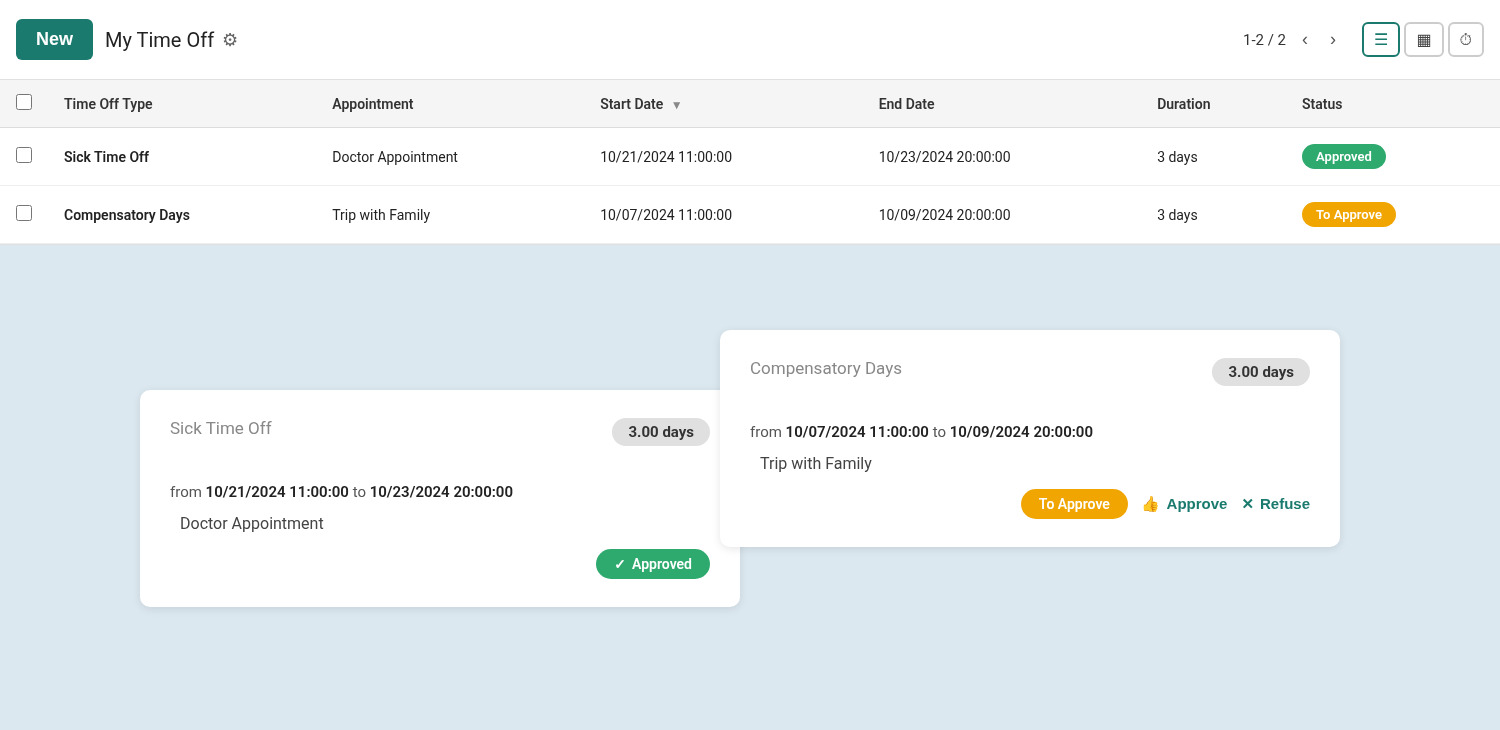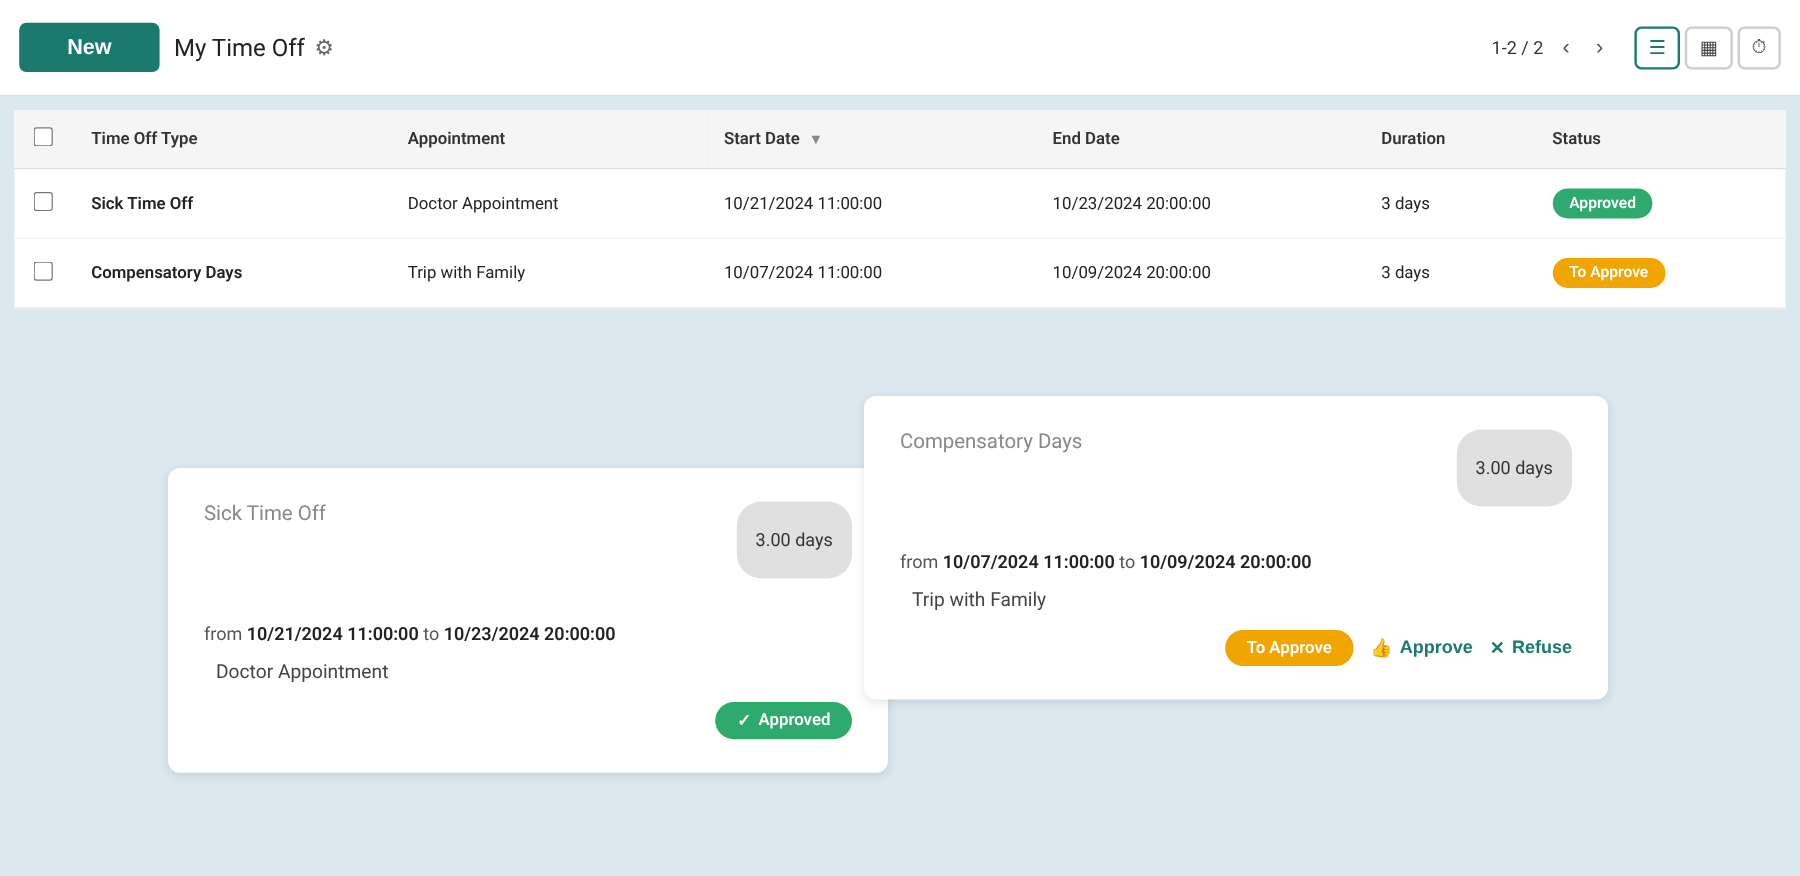--- a/index.html
+++ b/index.html
@@ -20,21 +20,21 @@
       align-items: center;
       padding: 0 16px;
       border-bottom: 1px solid #e0e0e0;
       gap: 12px;
     }
     .new-btn {
       background: #1a7a6e;
       color: #fff;
       border: none;
       border-radius: 6px;
-      padding: 10px 40px;
+      padding: 10px 20px;
       font-size: 18px;
       font-weight: 600;
       cursor: pointer;
     }
     .page-title {
       font-size: 20px;
       font-weight: 400;
       color: #222;
       display: flex;
       align-items: center;
@@ -76,21 +76,21 @@
       color: #444;
     }
     .view-btn.active {
       border-color: #1a7a6e;
       color: #1a7a6e;
     }
 
     
     .table-container {
       background: #fff;
-      margin: 12px;
+      margin: 0;
       border-bottom: 1px solid #e0e0e0;
     }
     table {
       width: 100%;
       border-collapse: collapse;
     }
     thead tr {
       background: #f5f5f5;
       border-bottom: 1px solid #ddd;
     }
@@ -167,23 +167,23 @@
       margin-bottom: 8px;
     }
     .card-type {
       font-size: 17px;
       color: #888;
       font-weight: 400;
     }
     .card-days {
       background: #e0e0e0;
       border-radius: 20px;
-      padding: 23px 16px;
+      padding: 5px 16px;
       font-size: 15px;
-      font-weight: 400;
+      font-weight: 700;
       color: #333;
     }
     .card-dates {
       font-size: 15px;
       color: #555;
       margin-bottom: 10px;
       line-height: 1.5;
       margin-top: 35px;
     }
     .card-dates strong { color: #222; font-weight: 600; }

